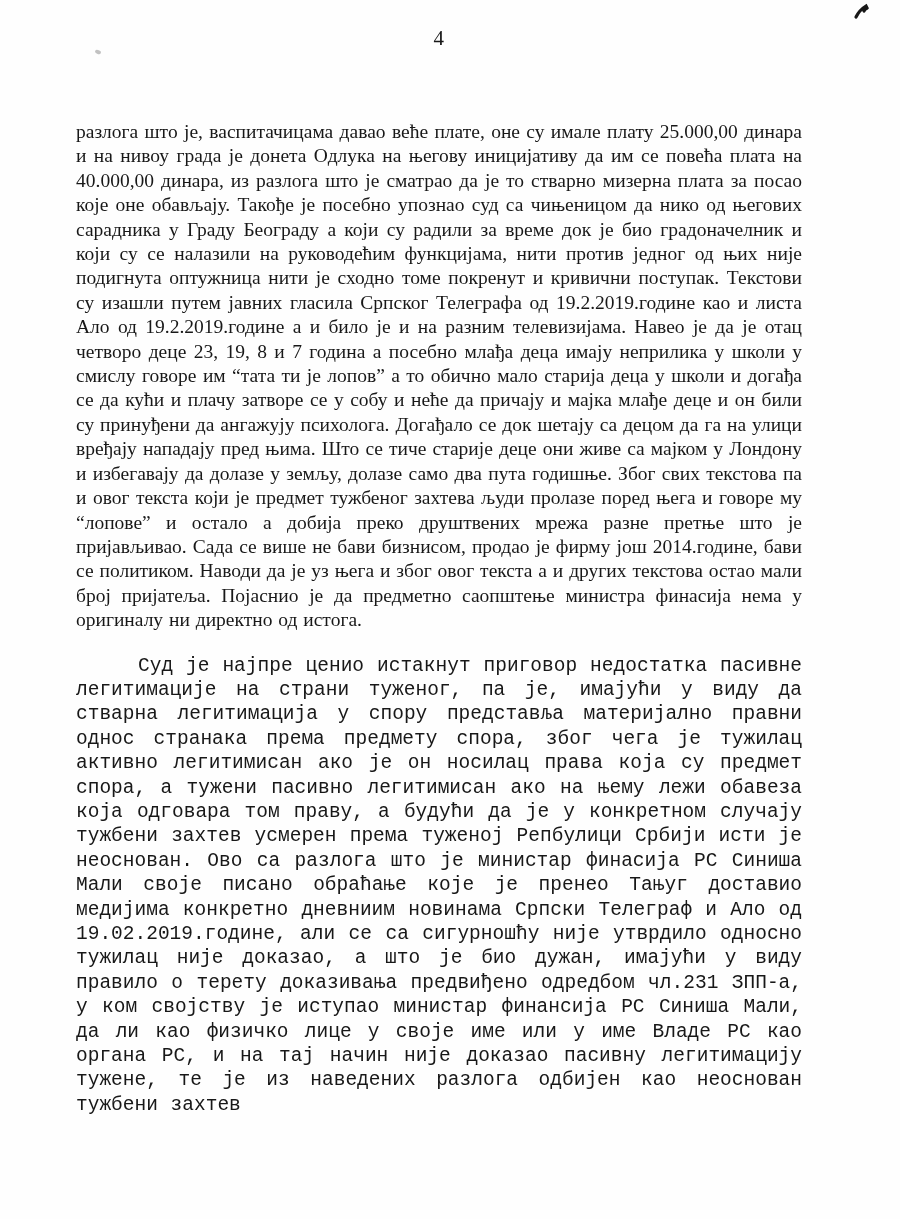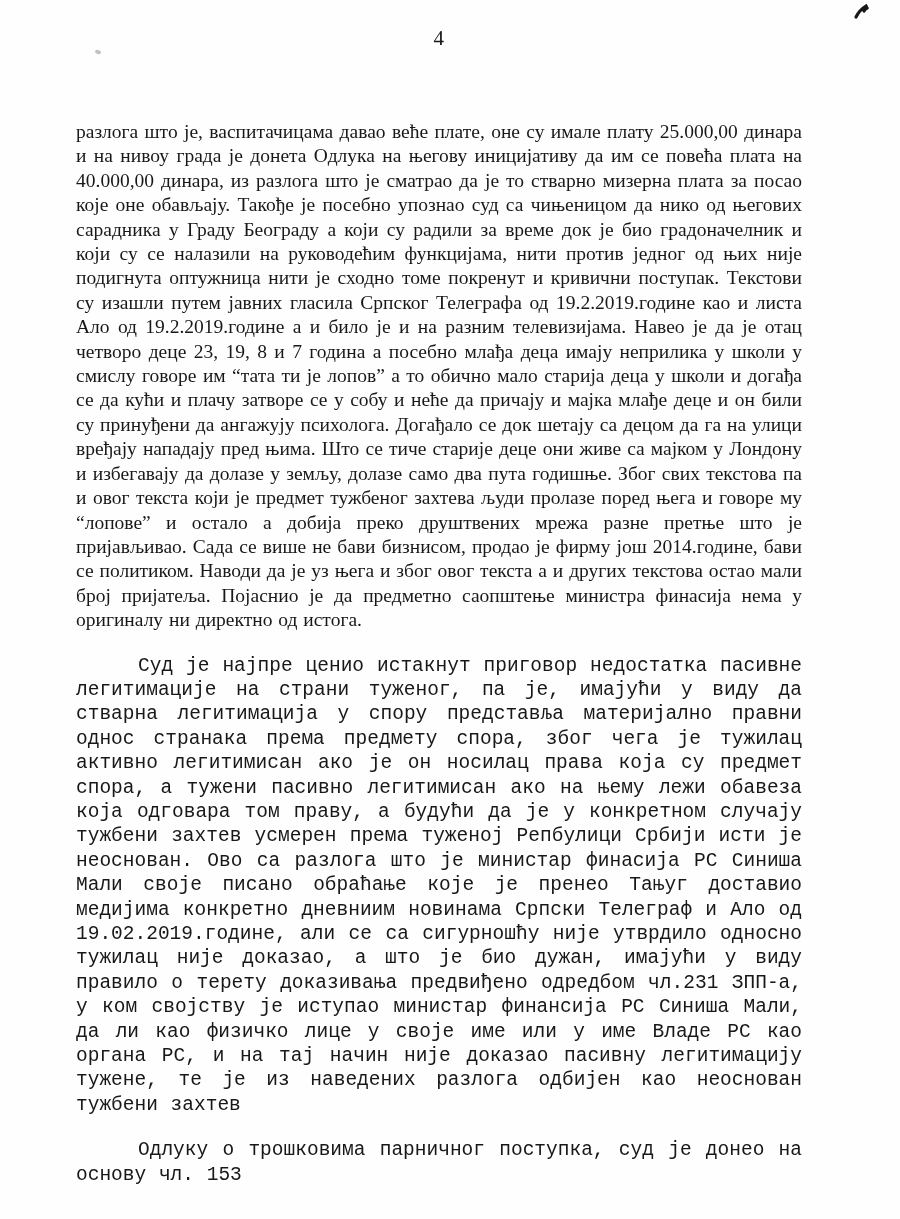--- a/index.html
+++ b/index.html
@@ -76,17 +76,16 @@
 
     <span class="smudge"></span>
 
     <svg class="pen-mark" width="18" height="18" viewBox="0 0 18 18">
       <path d="M3,14 C5,10 8,6 13,3 L14,5 C13,6 12,6 11,8" fill="none" stroke="#1d1d1d" stroke-width="3.2" stroke-linecap="round"></path>
     </svg>
 
     <main class="body-text">
         <p class="para">разлога што је, васпитачицама давао веће плате, оне су имале плату 25.000,00 динара и на нивоу града је донета Одлука на његову иницијативу да им се повећа плата на 40.000,00 динара, из разлога што је сматрао да је то стварно мизерна плата за посао које оне обављају. Такође је посебно упознао суд са чињеницом да нико од његових сарадника у Граду Београду а који су радили за време док је био градоначелник и који су се налазили на руководећим функцијама, нити против једног од њих није подигнута оптужница нити је сходно томе покренут и кривични поступак. Текстови су изашли путем јавних гласила Српског Телеграфа од 19.2.2019.године као и листа Ало од 19.2.2019.године а и било је и на разним телевизијама. Навео је да је отац четворо деце 23, 19, 8 и 7 година а посебно млађа деца имају неприлика у школи у смислу говоре им “тата ти је лопов” а то обично мало старија деца у школи и догађа се да кући и плачу затворе се у собу и неће да причају и мајка млађе деце и он били су принуђени да ангажују психолога. Догађало се док шетају са децом да га на улици вређају нападају пред њима. Што се тиче старије деце они живе са мајком у Лондону и избегавају да долазе у земљу, долазе само два пута годишње. Због свих текстова па и овог текста који је предмет тужбеног захтева људи пролазе поред њега и говоре му “лопове” и остало а добија преко друштвених мрежа разне претње што је пријављивао. Сада се више не бави бизнисом, продао је фирму још 2014.године, бави се политиком. Наводи да је уз њега и због овог текста а и других текстова остао мали број пријатеља. Појаснио је да предметно саопштење министра финасија нема у оригиналу ни директно од истога.</p>
         <p class="para indent">Суд је најпре ценио истакнут приговор недостатка пасивне легитимације на страни туженог, па је, имајући у виду да стварна легитимација у спору представља материјално правни однос странака према предмету спора, због чега је тужилац активно легитимисан ако је он носилац права која су предмет спора, а тужени пасивно легитимисан ако на њему лежи обавеза која одговара том праву, а будући да је у конкретном случају тужбени захтев усмерен према туженој Репбулици Србији исти је неоснован. Ово са разлога што је министар финасија РС Синиша Мали своје писано обраћање које је пренео Тањуг доставио медијима конкретно дневниим новинама Српски Телеграф и Ало од 19.02.2019.године, али се са сигурношћу није утврдило односно тужилац није доказао, а што је био дужан, имајући у виду правило о терету доказивања предвиђено одредбом чл.231 ЗПП-а, у ком својству је иступао министар финансија РС Синиша Мали, да ли као физичко лице у своје име или у име Владе РС као органа РС, и на тај начин није доказао пасивну легитимацију тужене, те је из наведених разлога одбијен као неоснован тужбени захтев</p>
-        <p class="para indent">Одлуку о трошковима парничног поступка, суд је донео на основу чл. 153</p>
       </main>
 
   </div>
 </div>
 
 </body></html>

